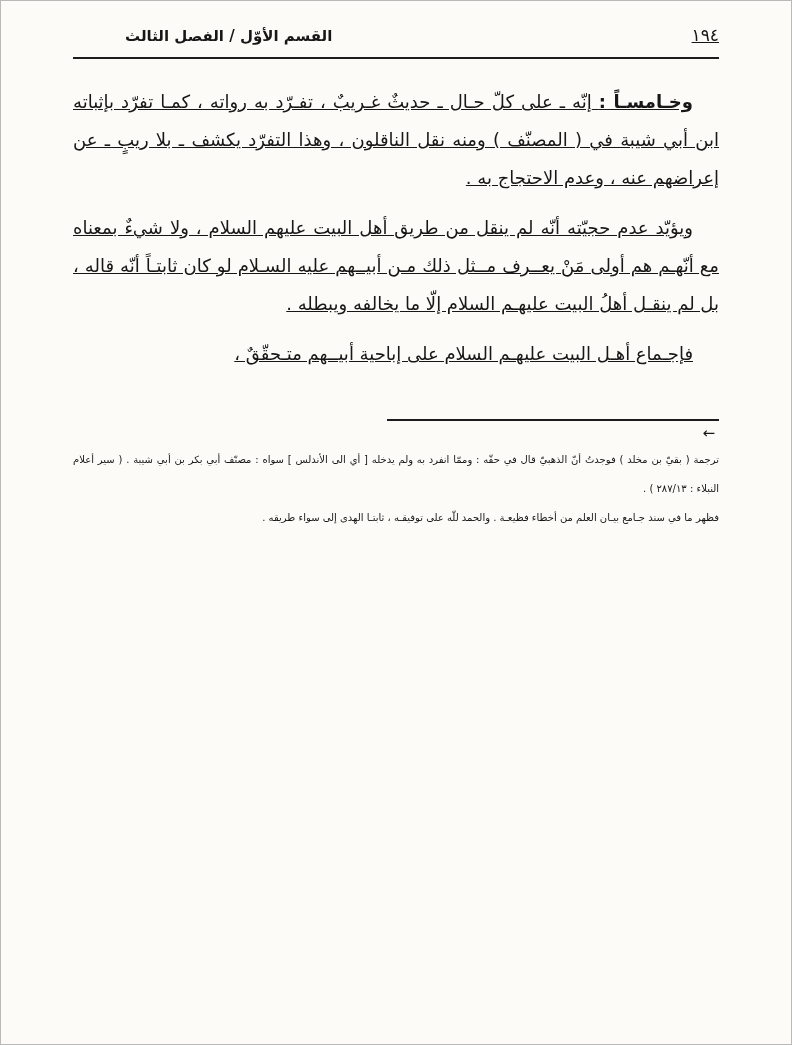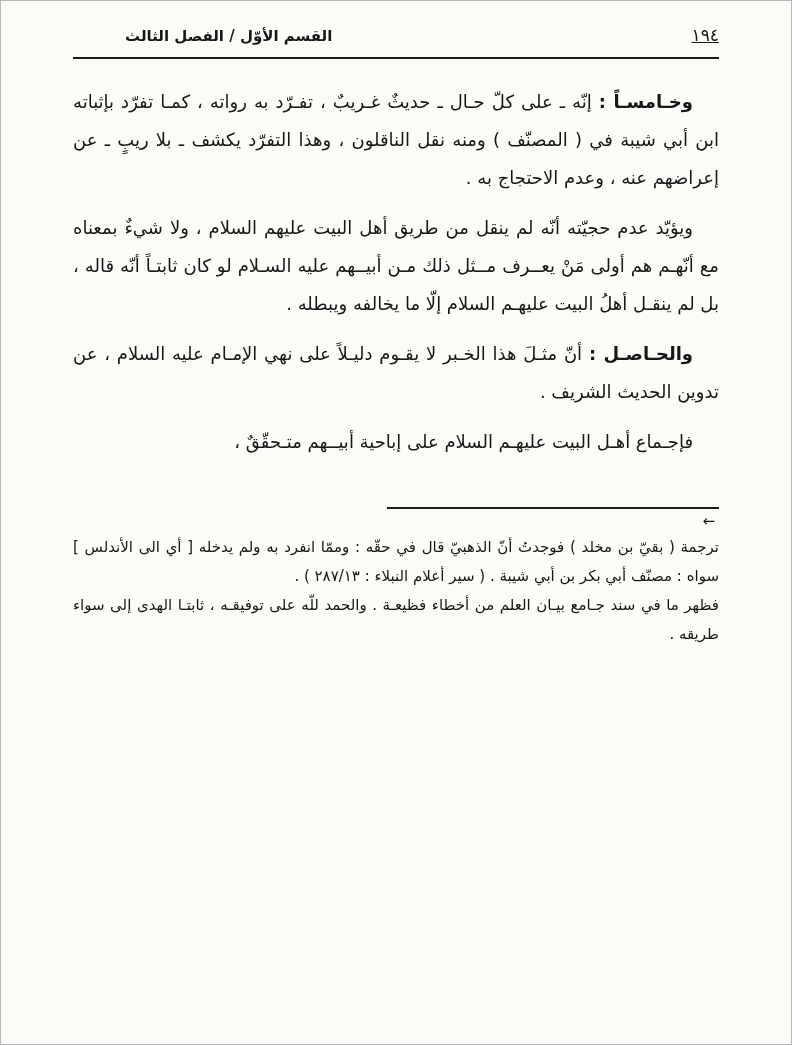--- a/index.html
+++ b/index.html
@@ -43,39 +43,40 @@
   
   .body {
     margin-top: 24px;
     font-size: 18px;
     line-height: 38px;
     text-align: justify;
   }
   .body p {
     margin: 0 0 12px 0;
     text-indent: 26px; 
+    text-decoration: underline;
   }
   .body .lead {
     font-weight: bold;
   }
   
   .footnote-rule {
     width: 332px;
     height: 0;
     border-top: 2px solid #1c1c1c;
     margin: 46px 0 0 auto; 
   }
   .footnote-arrow {
     text-align: right;
     font-size: 15px;
     line-height: 20px;
     padding: 2px 4px 0 0;
   }
   .footnote {
-    font-size: 15px;
+    font-size: 10px;
     line-height: 29px;
     text-align: justify;
     margin-top: 2px;
   }
   .footnote p {
     margin: 0;
   }
 </style>
 </head>
 <body>
@@ -91,24 +92,20 @@
     <main class="body">
       <p>
         <span class="lead">وخـامسـاً :</span>
         <span>إنّه ـ على كلّ حـال ـ حديثٌ غـريبٌ ، تفـرّد به رواته ، كمـا تفرّد بإثباته ابن أبي شيبة في ( المصنّف ) ومنه نقل الناقلون ، وهذا التفرّد يكشف ـ بلا ريبٍ ـ عن إعراضهم عنه ، وعدم الاحتجاج به .</span>
       </p>
       <p>
         <span class="lead"></span>
         <span>ويؤيّد عدم حجيّته أنّه لم ينقل من طريق أهل البيت عليهم السلام ، ولا شيءٌ بمعناه مع أنّهـم هم أولى مَنْ يعــرف مــثل ذلك مـن أبيــهم عليه السـلام لو كان ثابتـاً أنّه قاله ، بل لم ينقـل أهلُ البيت عليهـم السلام إلّا ما يخالفه ويبطله .</span>
       </p>
       <p>
-        <span class="lead">والحـاصـل :</span>
-        <span>أنّ مثـلَ هذا الخـبر لا يقـوم دليـلاً على نهي الإمـام عليه السلام ، عن تدوين الحديث الشريف .</span>
-      </p>
-      <p>
         <span class="lead"></span>
         <span>فإجـماع أهـل البيت عليهـم السلام على إباحية أبيــهم متـحقّقٌ ،</span>
       </p>
     </main>
 
     <div class="footnote-rule"></div>
     <div class="footnote-arrow">←</div>
 
     <section class="footnote">
       <p>ترجمة ( بقيّ بن مخلد ) فوجدتُ أنّ الذهبيّ قال في حقّه : وممّا انفرد به ولم يدخله [ أي الى الأندلس ] سواه : مصنّف أبي بكر بن أبي شيبة . ( سير أعلام النبلاء : ٢٨٧/١٣ ) .</p>

